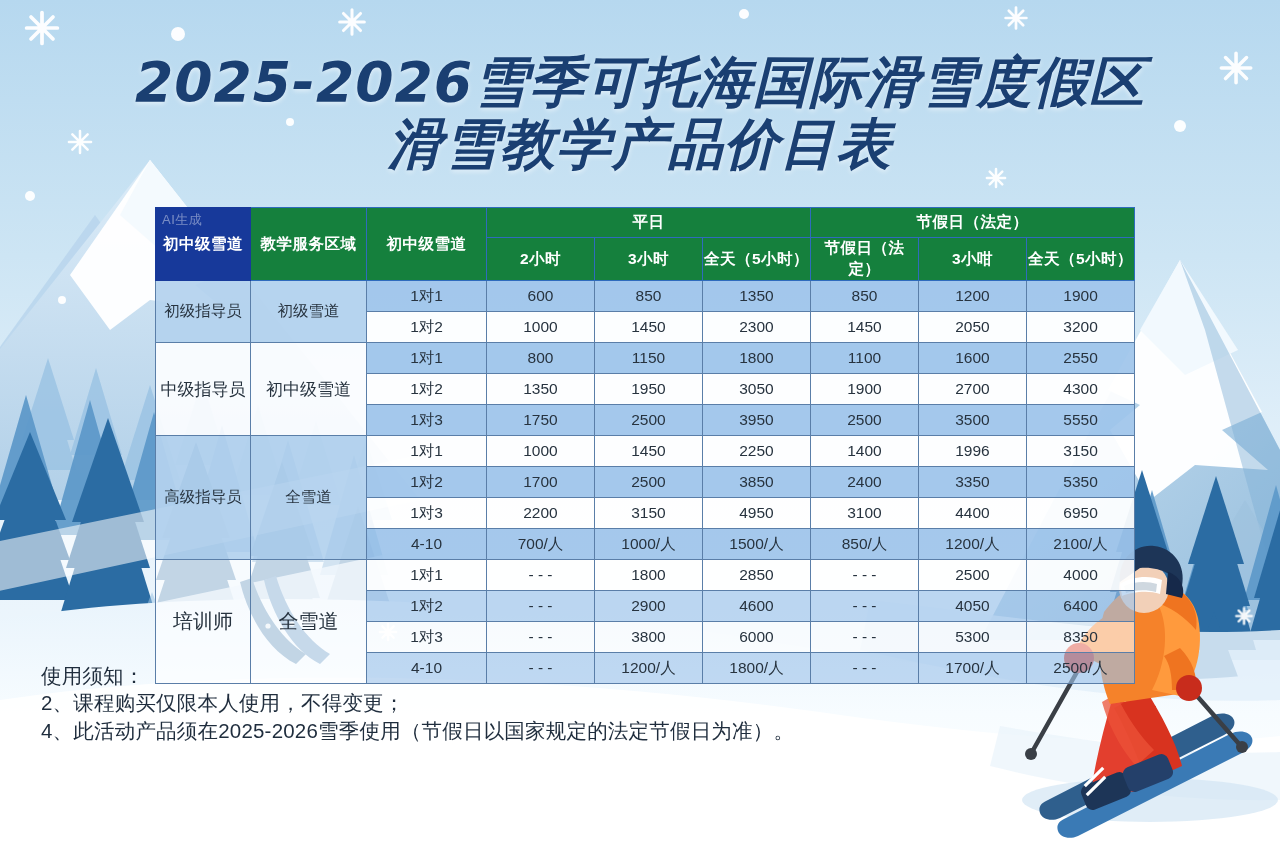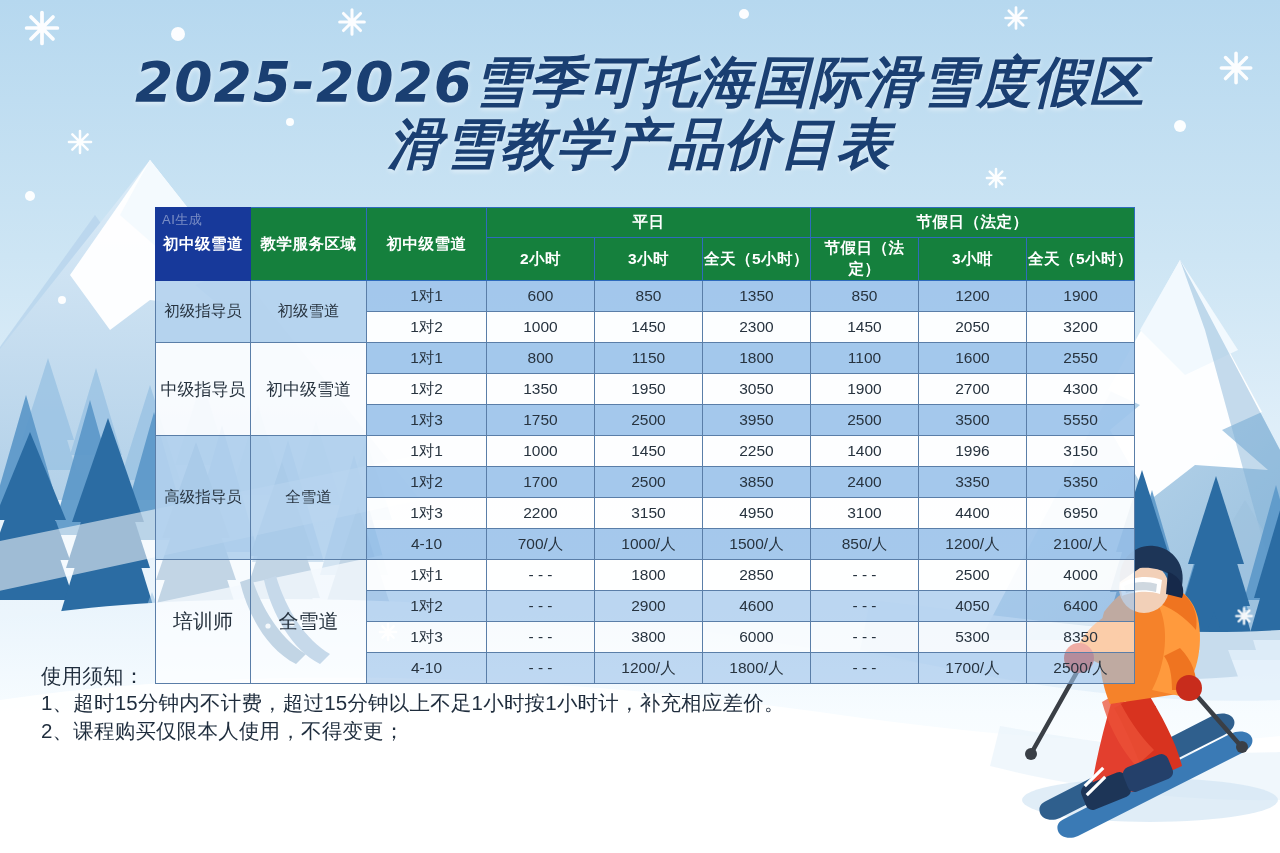--- a/index.html
+++ b/index.html
@@ -494,15 +494,15 @@
           <td>- - -</td>
           <td>1700/人</td>
           <td>2500/人</td>
         </tr>
       </tbody>
   </table>
 </div>
 
 <div id="notes">
   <div id="notes-title" class="note-line">使用须知：</div>
-  <div class="note-line">1、超时15分钟内不计费，超过15分钟以上不足1小时按1小时计，补充相应差价。</div>
   <div class="note-line">2、课程购买仅限本人使用，不得变更；</div>
+  <div class="note-line">4、此活动产品须在2025-2026雪季使用（节假日以国家规定的法定节假日为准）。</div>
 </div>
 
 </body></html>

